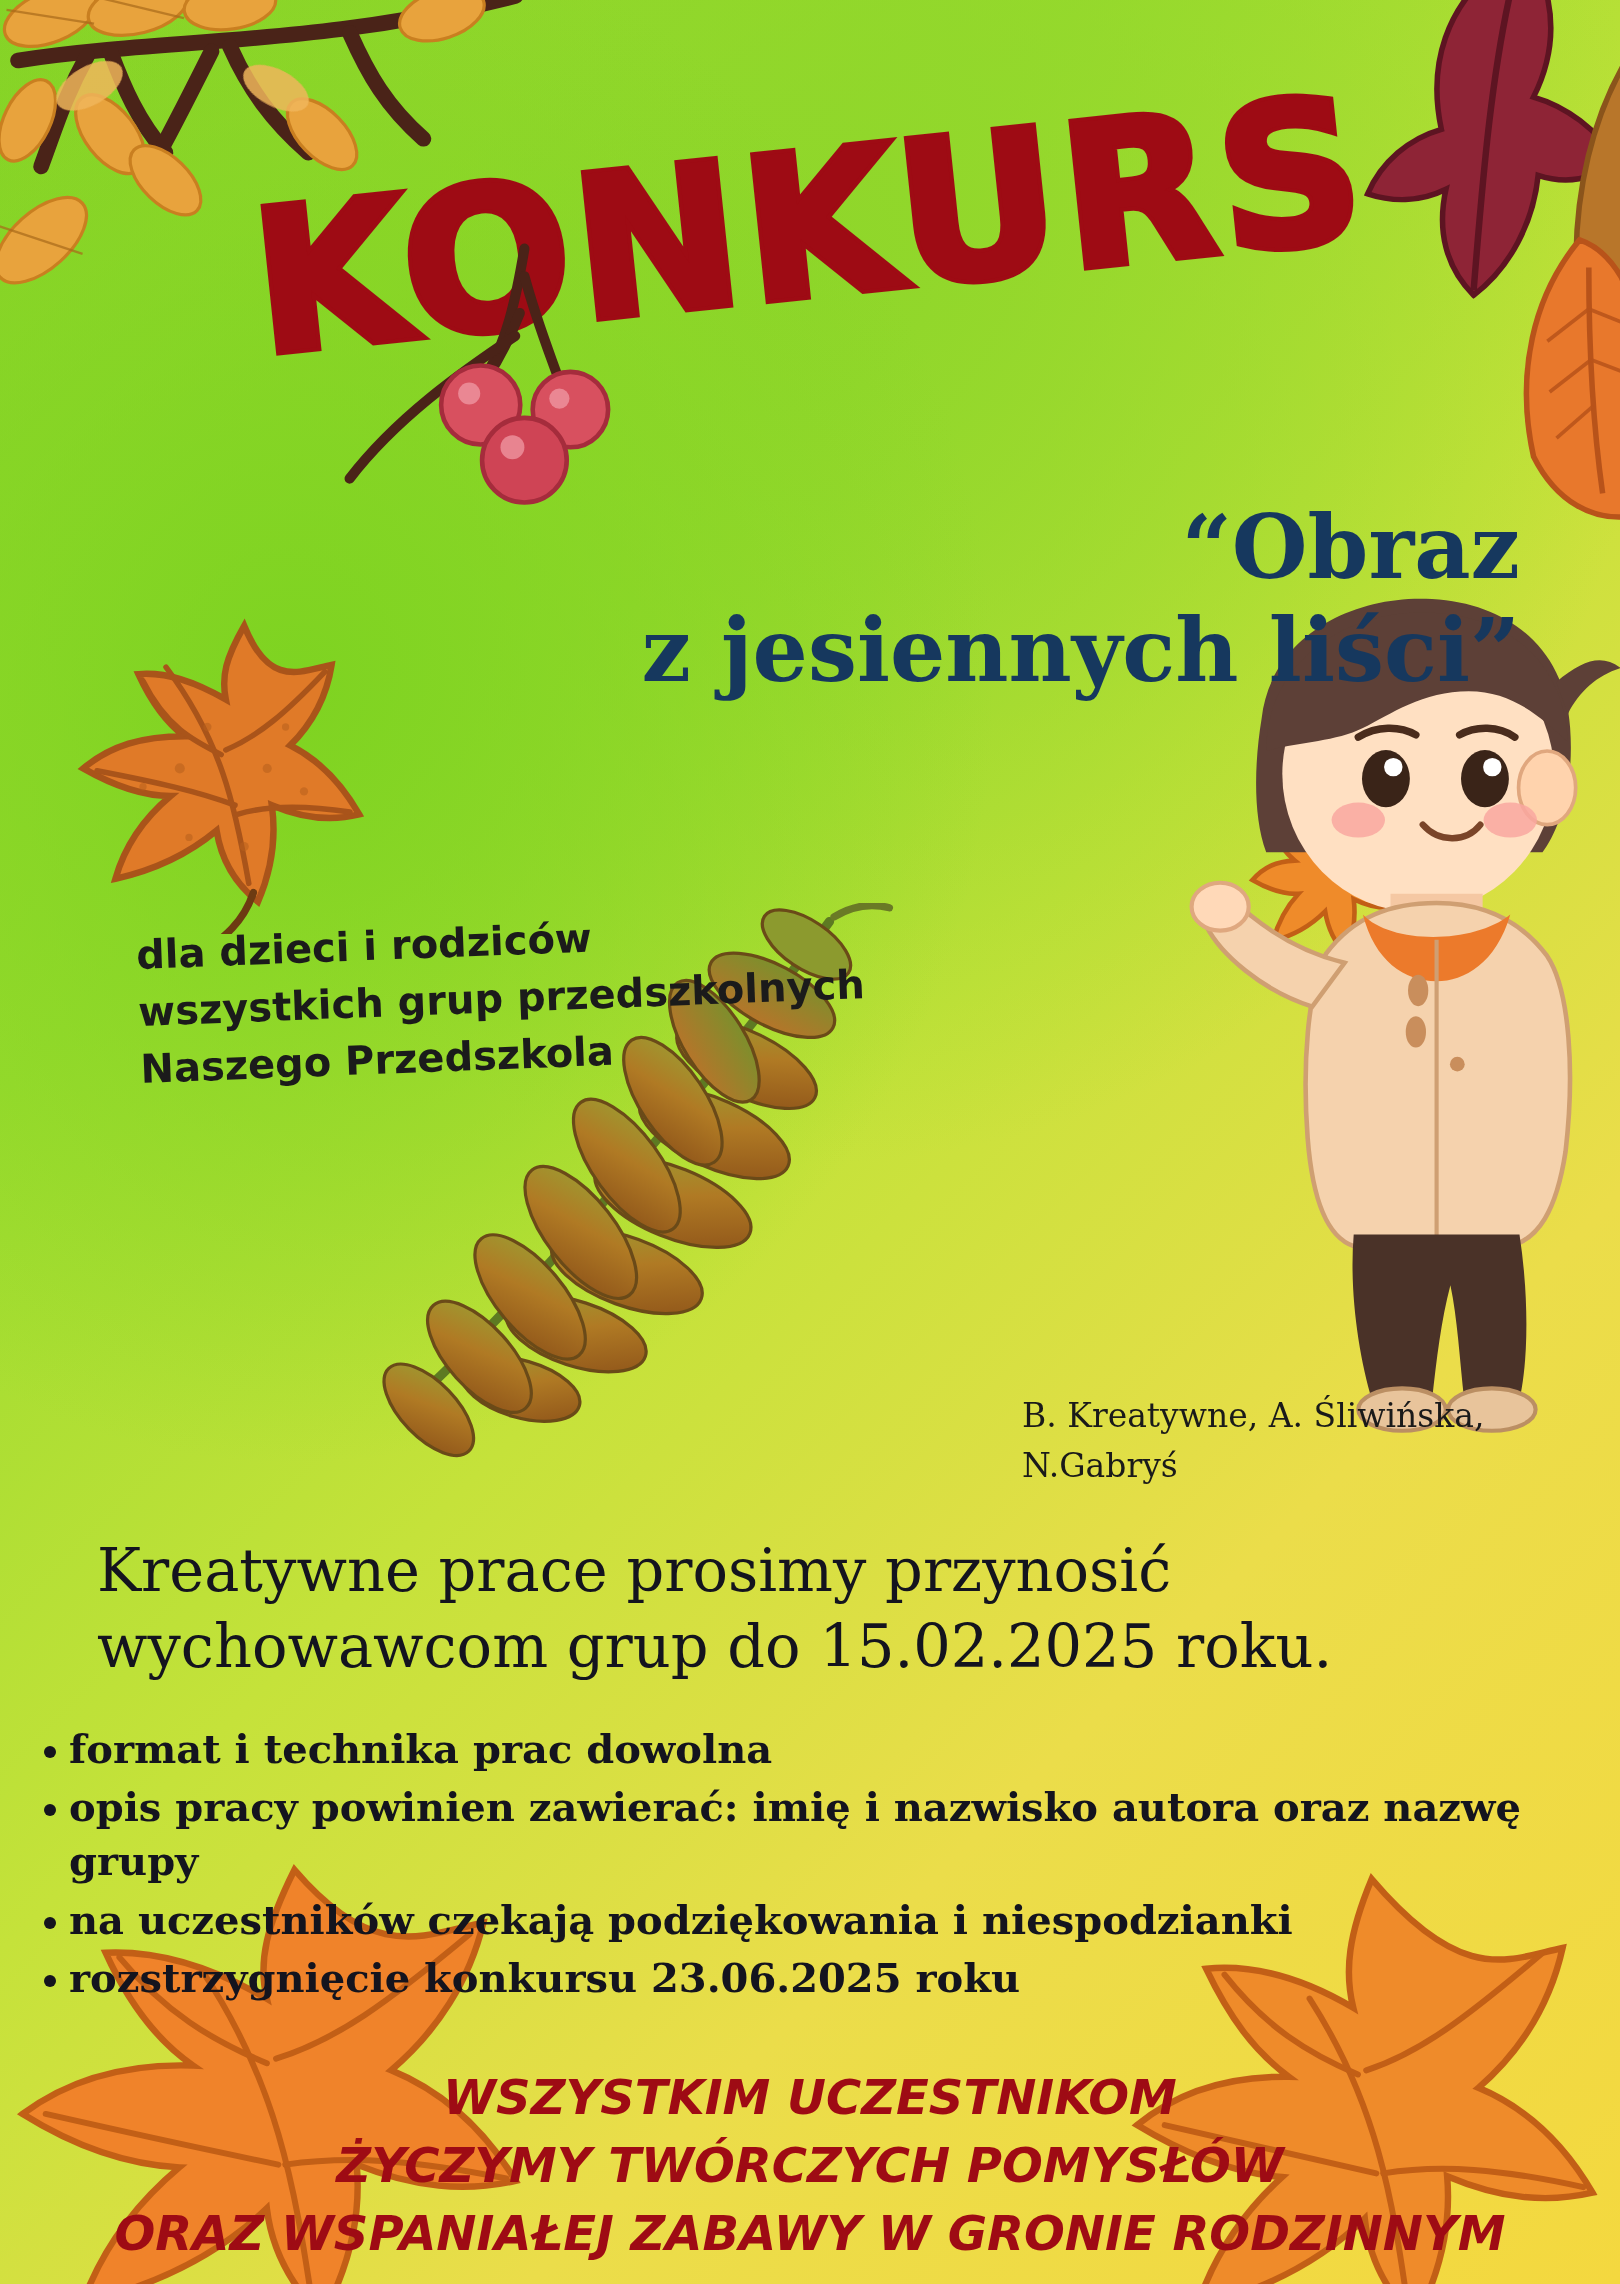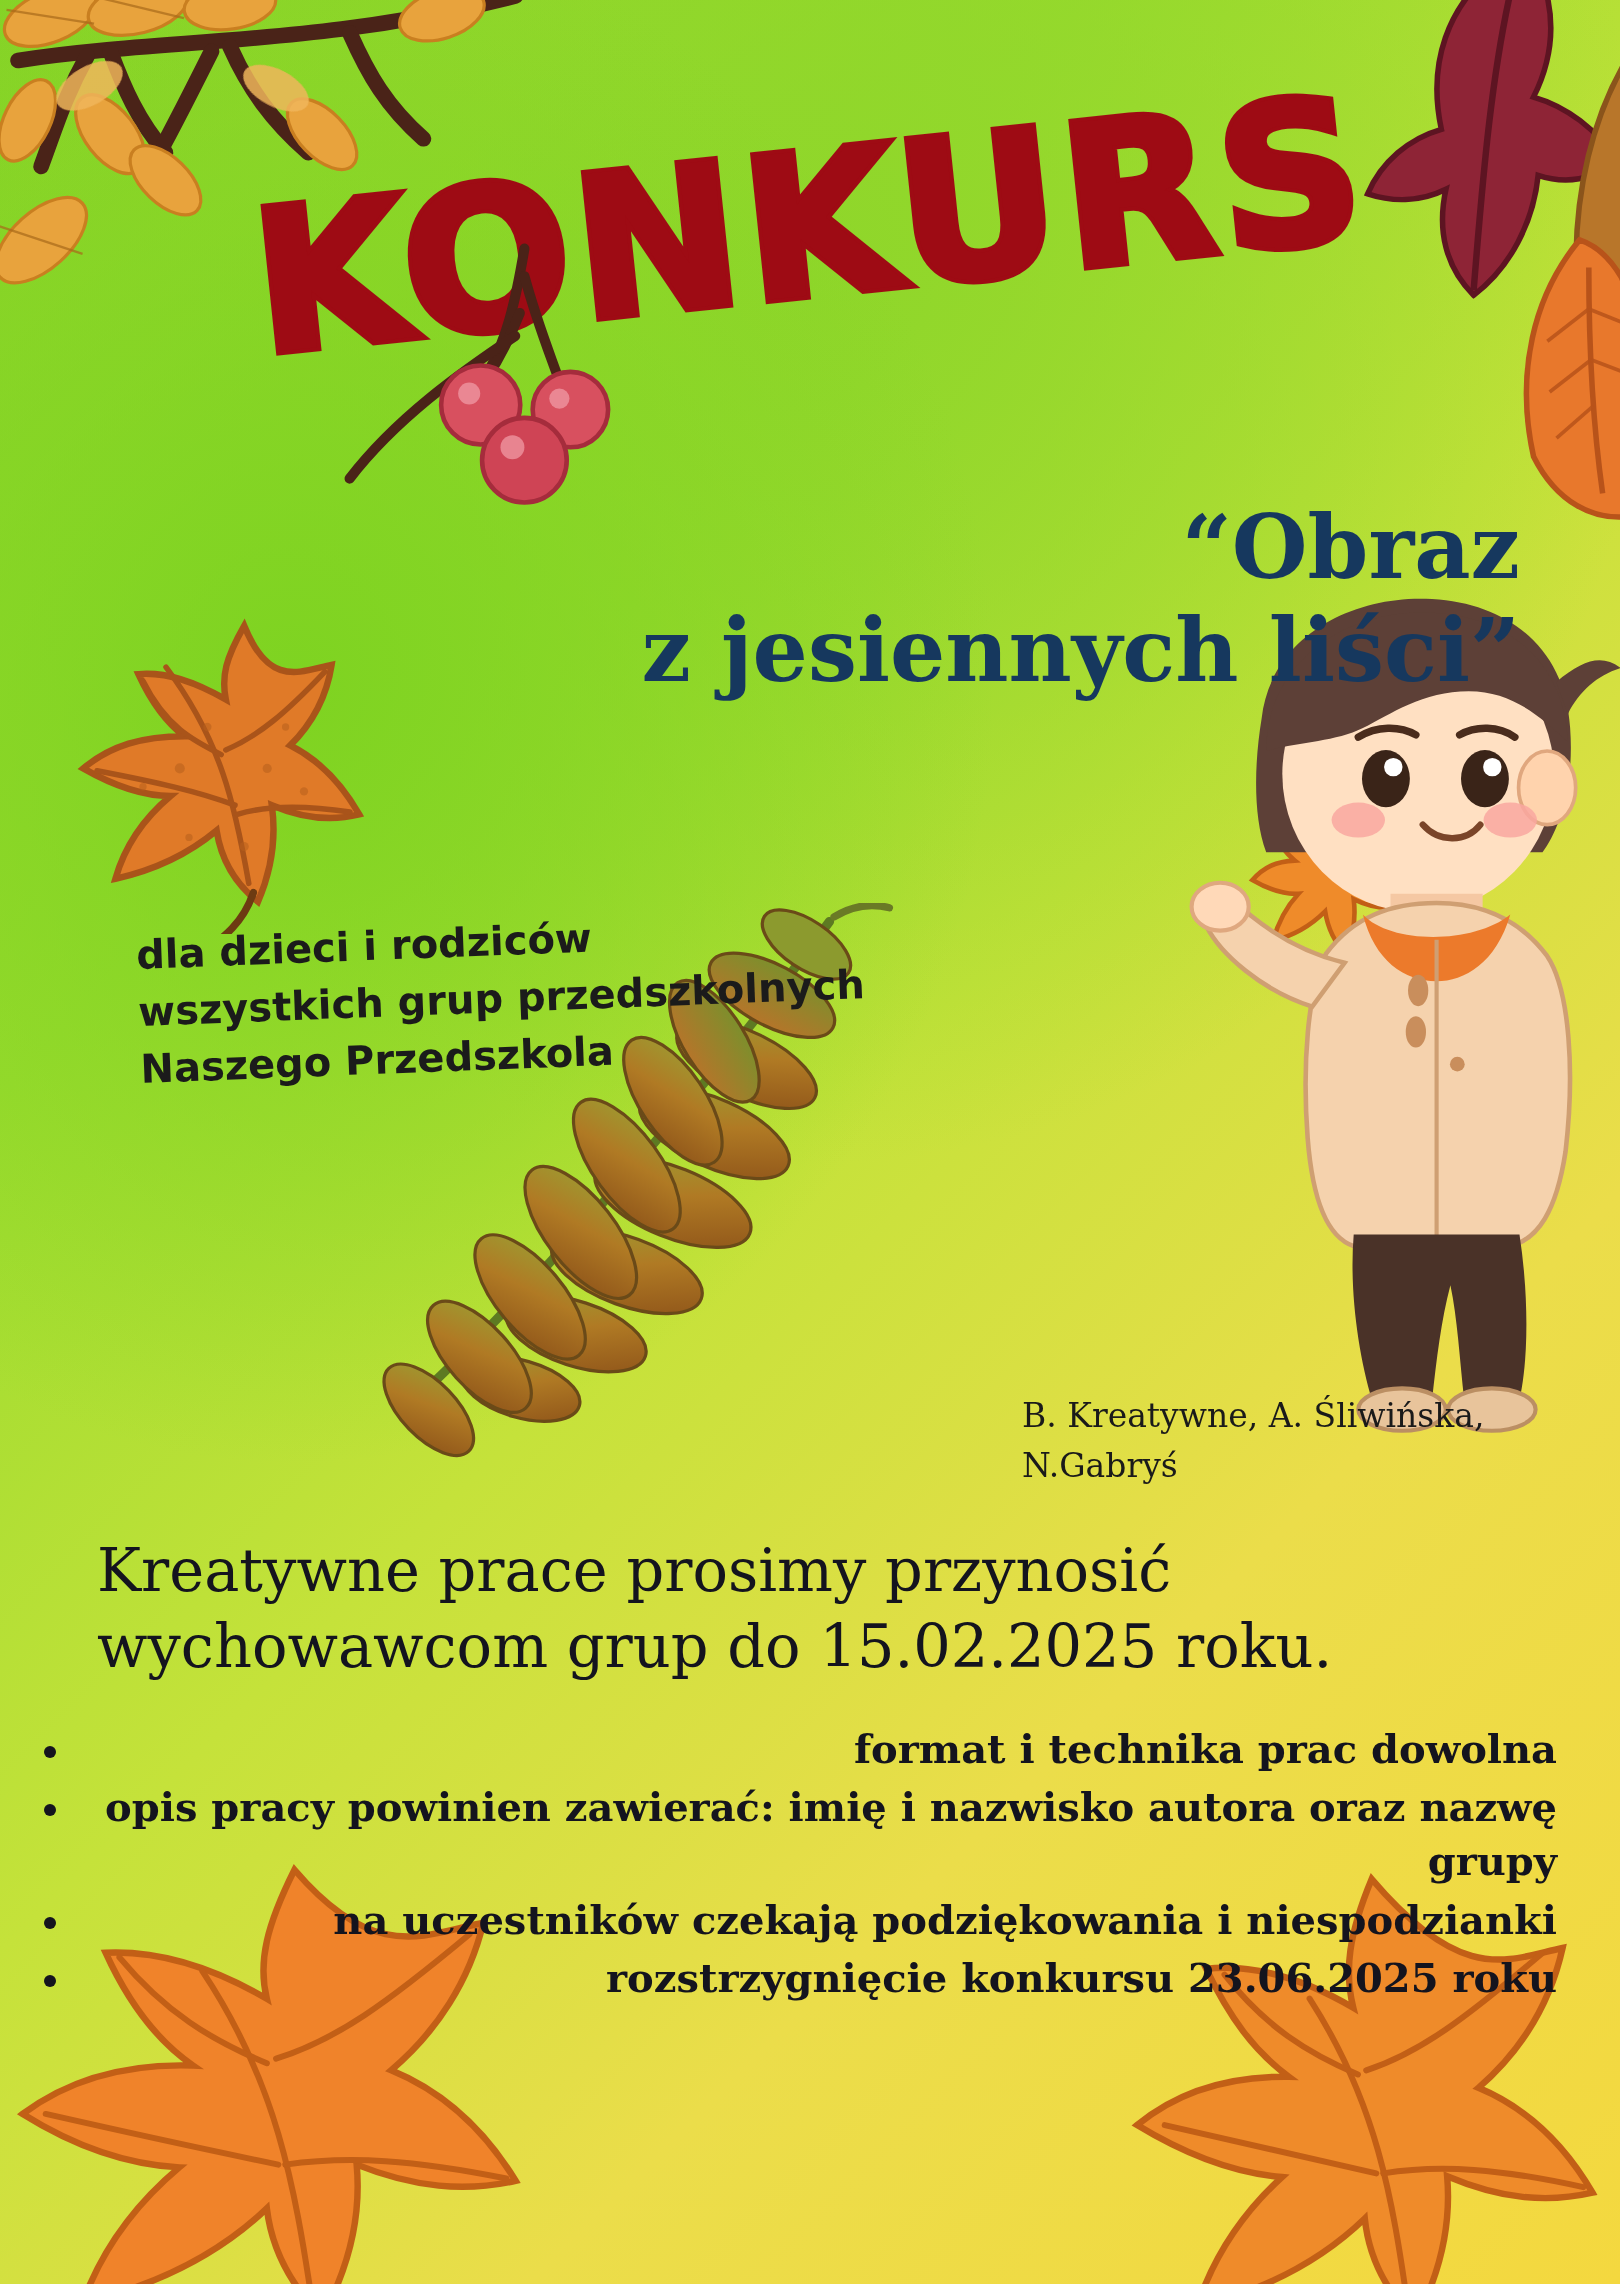--- a/index.html
+++ b/index.html
@@ -113,21 +113,20 @@
     line-height: 1.36;
     color: #14141e;
     list-style: none;
     margin: 0;
     padding: 0;
   }
   .bullets li {
     position: relative;
     padding-left: 32px;
     margin-bottom: 3.7px;
-    text-align: right;
   }
   .bullets li::before {
     content: "";
     position: absolute;
     left: 7.4px;
     top: 24px;
     width: 12px;
     height: 12px;
     background: #14141e;
     border-radius: 50%;
@@ -411,15 +410,20 @@
     <div>wychowawcom grup do 15.02.2025 roku.</div>
   </div>
 
   <ul class="bullets">
     <li>format i technika prac dowolna</li>
     <li>opis pracy powinien zawierać: imię i nazwisko autora oraz nazwę grupy</li>
     <li>na uczestników czekają podziękowania i niespodzianki</li>
     <li>rozstrzygnięcie konkursu 23.06.2025 roku</li>
   </ul>
 
+  <div class="closing">
+    <div>WSZYSTKIM UCZESTNIKOM</div>
+    <div>ŻYCZYMY TWÓRCZYCH POMYSŁÓW</div>
+    <div>ORAZ WSPANIAŁEJ ZABAWY W GRONIE RODZINNYM</div>
+  </div>
 
 </div>
 
 
 </body></html>

